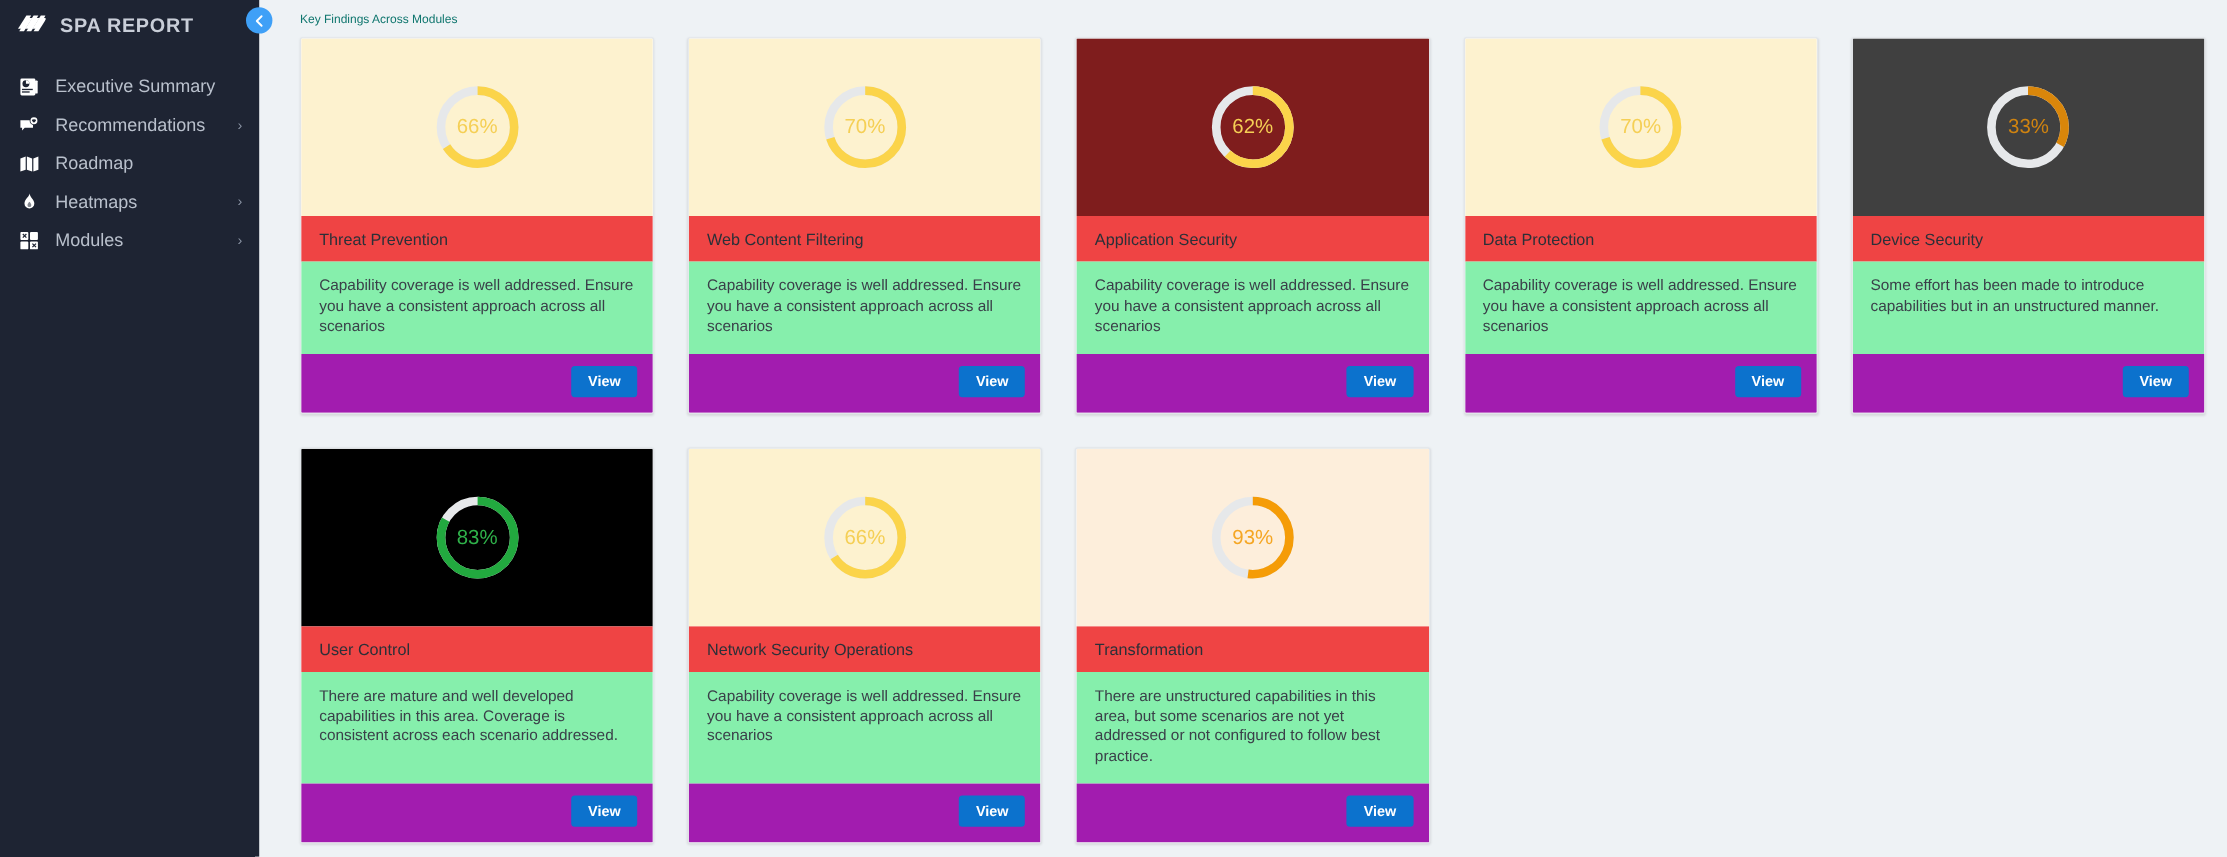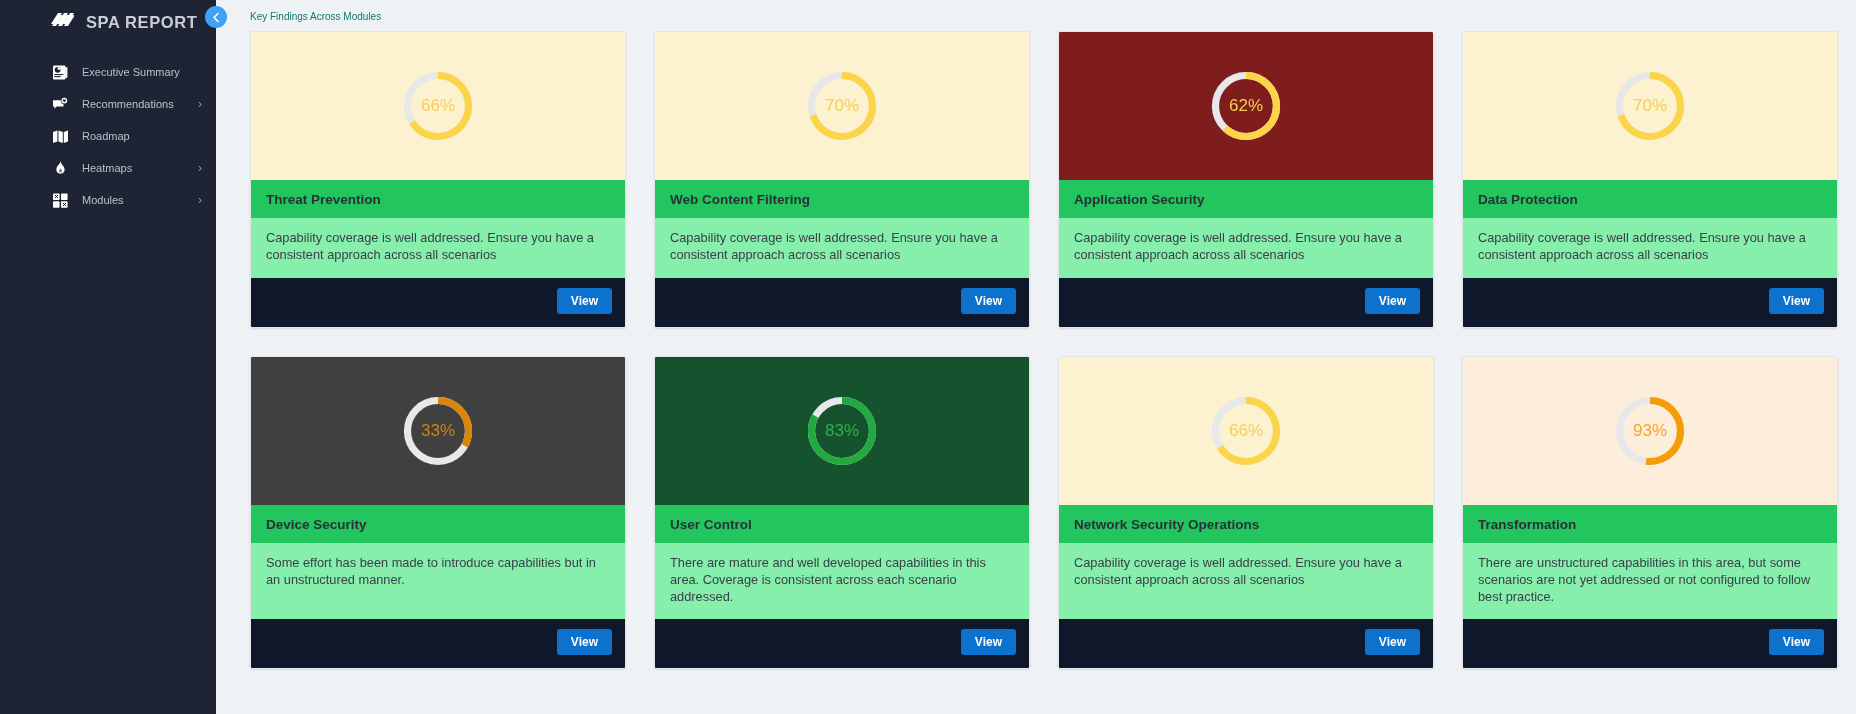--- a/index.html
+++ b/index.html
@@ -16,21 +16,20 @@
     height: 714px;
   }
 
   
   .sidebar {
     width: 216px;
     flex: 0 0 216px;
     background: #1e2433;
     position: relative;
     padding-top: 0;
-    padding-left: 36px;
   }
   .brand {
     display: flex;
     align-items: center;
     height: 44px;
     padding-left: 12px;
     gap: 12px;
   }
   .brand-logo {
     width: 26px;
@@ -73,21 +72,21 @@
     width: 22px;
     flex: 0 0 22px;
     display: flex;
     align-items: center;
     justify-content: flex-start;
     color: #e6e9ee;
   }
   .nav-icon svg { display: block; }
   .nav-label {
     color: #b9c0cc;
-    font-size: 11px;
+    font-size: 15px;
     margin-left: 8px;
     flex: 1;
     white-space: nowrap;
   }
   .nav-caret {
     color: #8a93a3;
     font-size: 12px;
     line-height: 1;
   }
 
@@ -99,21 +98,21 @@
     overflow: hidden;
   }
   .page-title {
     font-size: 10px;
     color: #0f766e;
     padding: 11px 0 9px 0;
     font-weight: normal;
   }
   .grid {
     display: grid;
-    grid-template-columns: repeat(4, 1fr);
+    grid-template-columns: repeat(5, 1fr);
     column-gap: 15px;
     row-gap: 16px;
     gap: 28px;
   }
 
   
   .card {
     background: #ffffff;
     border: 1px solid #e2e6ea;
     border-radius: 2px;
@@ -138,34 +137,34 @@
     position: absolute;
     inset: 0;
     display: flex;
     align-items: center;
     justify-content: center;
     font-size: 17px;
   }
   .card-title {
     padding: 12px 8px 11px 15px;
     font-size: 13.5px;
-    font-weight: bold;
+    font-weight: normal;
     color: #2b3038;
-    background: #22c55e;
+    background: #ef4444;
   }
   .card-desc {
     background: #86efac;
     padding: 12px 15px 14px 15px;
     font-size: 12.8px;
     line-height: 1.32;
     color: #3a4049;
     flex: 1;
   }
   .card-foot {
-    background: #0f172a;
+    background: #a21caf;
     padding: 10px 13px 13px 13px;
     display: flex;
     justify-content: flex-end;
   }
   .view-btn {
     background: #0c72cd;
     color: #ffffff;
     border: none;
     border-radius: 3px;
     font-size: 12px;
@@ -356,21 +355,21 @@
               <div class="gauge-value" style="color:#cf8310">33%</div>
             </div>
           </div>
           <div class="card-title">Device Security</div>
           <div class="card-desc">Some effort has been made to introduce capabilities but in an unstructured manner.</div>
           <div class="card-foot">
             <button class="view-btn">View</button>
           </div>
         </div>
         <div class="card">
-          <div class="card-gauge" style="background:#14532d">
+          <div class="card-gauge" style="background:#000000">
             <div class="gauge-wrap">
               <svg width="76" height="76" viewBox="0 0 76 76">
                 <circle cx="38" cy="38" r="30.5" fill="none" stroke="#e6e8ea" stroke-width="7.2"></circle>
                 <circle cx="38" cy="38" r="30.5" fill="none" stroke="#22a93f" stroke-width="7.2" stroke-dasharray="159.06 32.58" transform="rotate(-90 38 38)"></circle>
               </svg>
               <div class="gauge-value" style="color:#2fb14a">83%</div>
             </div>
           </div>
           <div class="card-title">User Control</div>
           <div class="card-desc">There are mature and well developed capabilities in this area. Coverage is consistent across each scenario addressed.</div>

